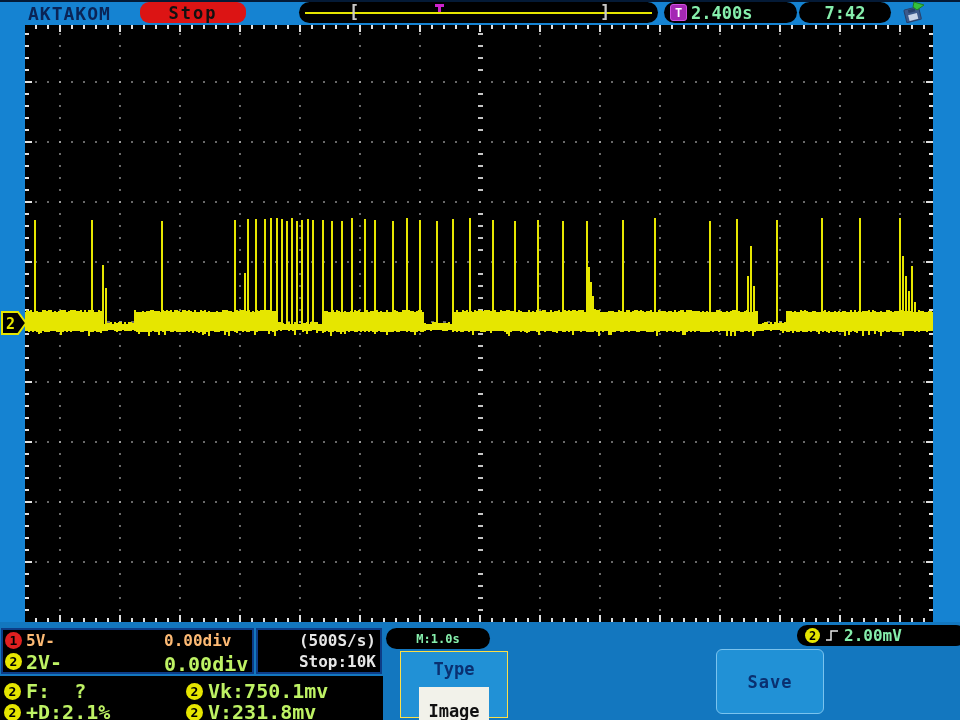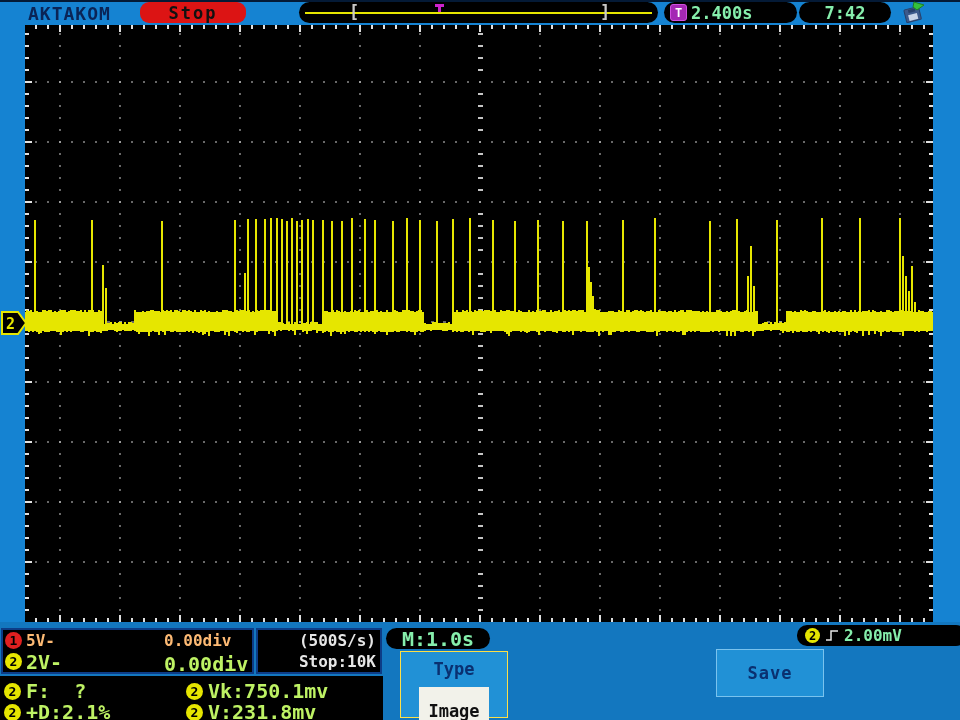--- a/index.html
+++ b/index.html
@@ -50,21 +50,21 @@
   .ch-offset{position:absolute;left:129px;top:1px;margin-left:32px;}
   #rate-box{left:256px;top:628px;width:126px;height:46px;background:#000;border:2px solid #0D3C86;box-sizing:border-box;
             display:flex;flex-direction:column;justify-content:space-between;padding:1px 4px;text-align:right;}
   #meas-box{left:0;top:676px;width:383px;height:44px;background:#000;}
   .meas-cell{position:absolute;display:flex;align-items:center;gap:5px;}
   #m-oval{left:386px;top:628px;width:104px;height:21px;justify-content:center;}
   #type-panel{left:400px;top:651px;width:108px;height:67px;background:#2191D6;border:1px solid #fde047;
               box-sizing:border-box;display:flex;flex-direction:column;align-items:center;}
   #type-title{margin-top:7px;color:#0A3070;font-size:17px;font-weight:700;}
   #type-selected{margin-top:8px;background:#F2F2EA;color:#111;font-size:17px;font-weight:700;padding:14px 9px;}
-  #save-btn{left:716px;top:649px;width:108px;height:48px;background:#2191D6;border:1px solid #7AC3EE;border-radius:0;
+  #save-btn{left:716px;top:649px;width:108px;height:65px;background:#2191D6;border:1px solid #7AC3EE;border-radius:6px;
             box-sizing:border-box;display:flex;align-items:center;justify-content:center;
             color:#0A3070;font-size:17px;font-weight:700;letter-spacing:1px;}
   #trig-oval{left:797px;top:625px;width:161px;height:21px;border-radius:10px;padding-left:8px;gap:5px;}
   #trig-oval .badge{width:15px;height:15px;font-size:12px;}
 </style>
 </head>
 <body>
 
 <div class="abs" id="top-strip"></div>
 
@@ -1668,21 +1668,21 @@
     <span class="badge yellow">2</span>
     <span class="yellow-text pre">+D:2.1%</span>
   </div>
   <div class="meas-cell" style="left:186px;top:24px;">
     <span class="badge yellow">2</span>
     <span class="yellow-text pre">V:231.8mv</span>
   </div>
 </div>
 
 <div class="abs oval" id="m-oval">
-  <span class="ovaltext" style="font-size:20px;">M:1.0s</span>
+  <span class="ovaltext" style="font-size:12px;">M:1.0s</span>
 </div>
 
 <div class="abs" id="type-panel">
   <span id="type-title">Type</span>
   <span id="type-selected">Image</span>
 </div>
 
 <div class="abs" id="save-btn">
   <span>Save</span>
 </div>

